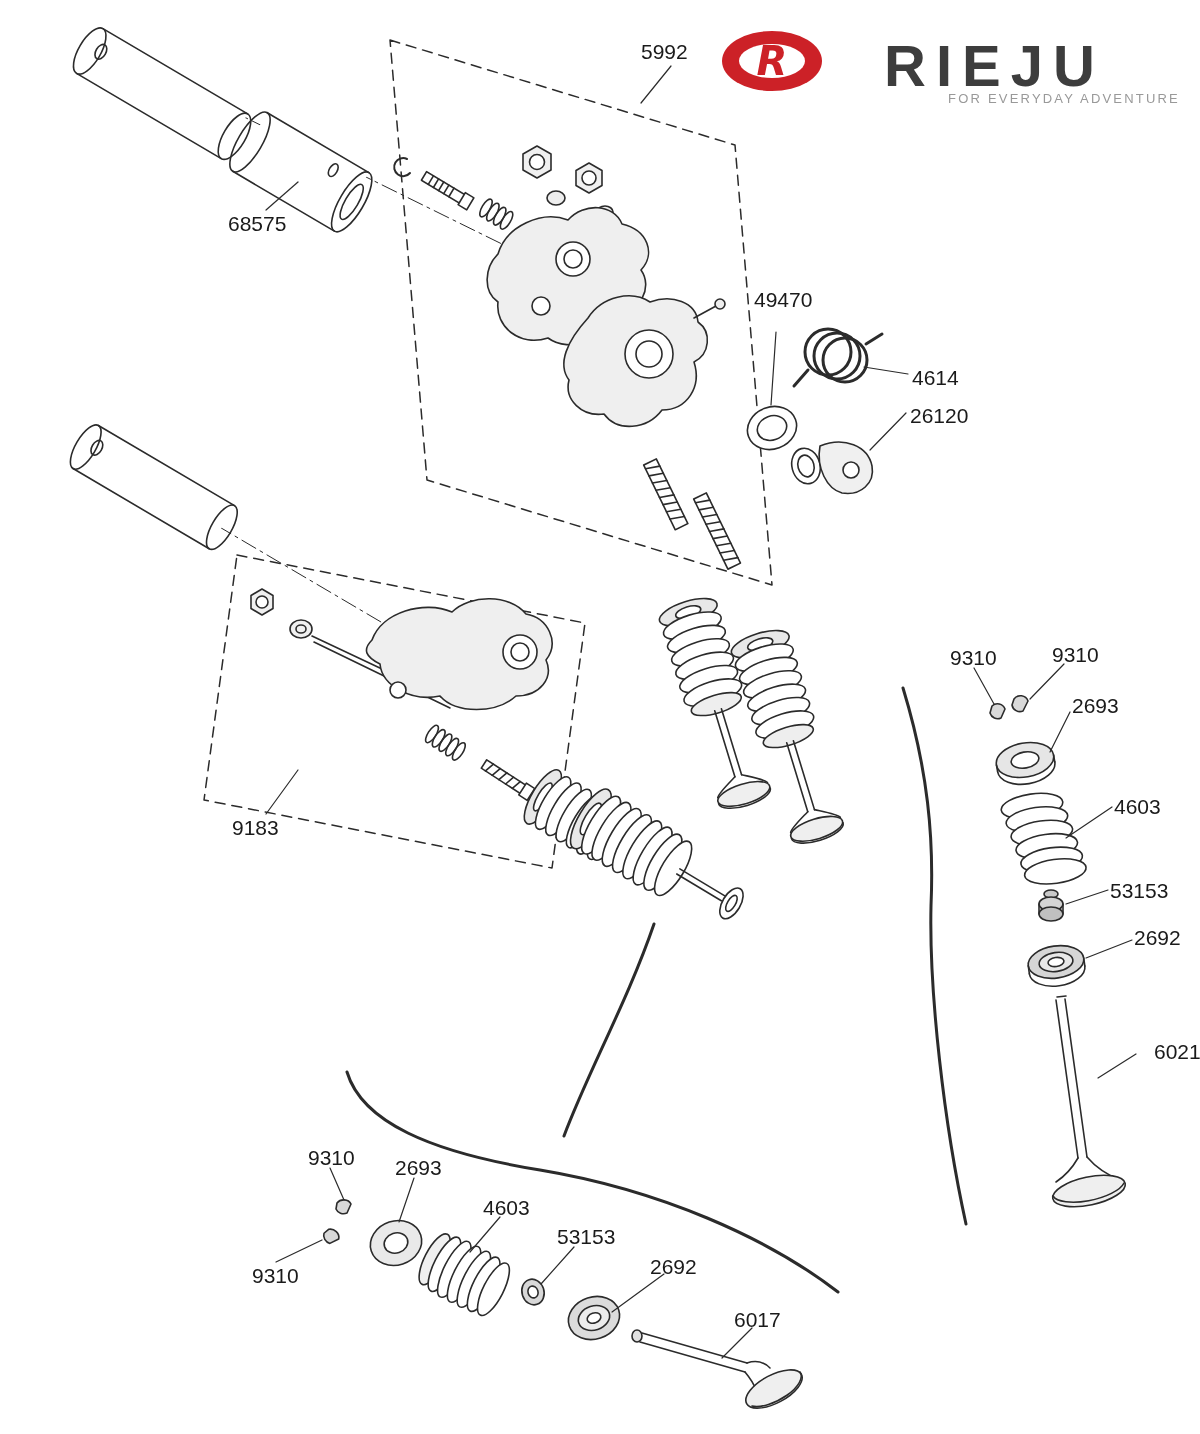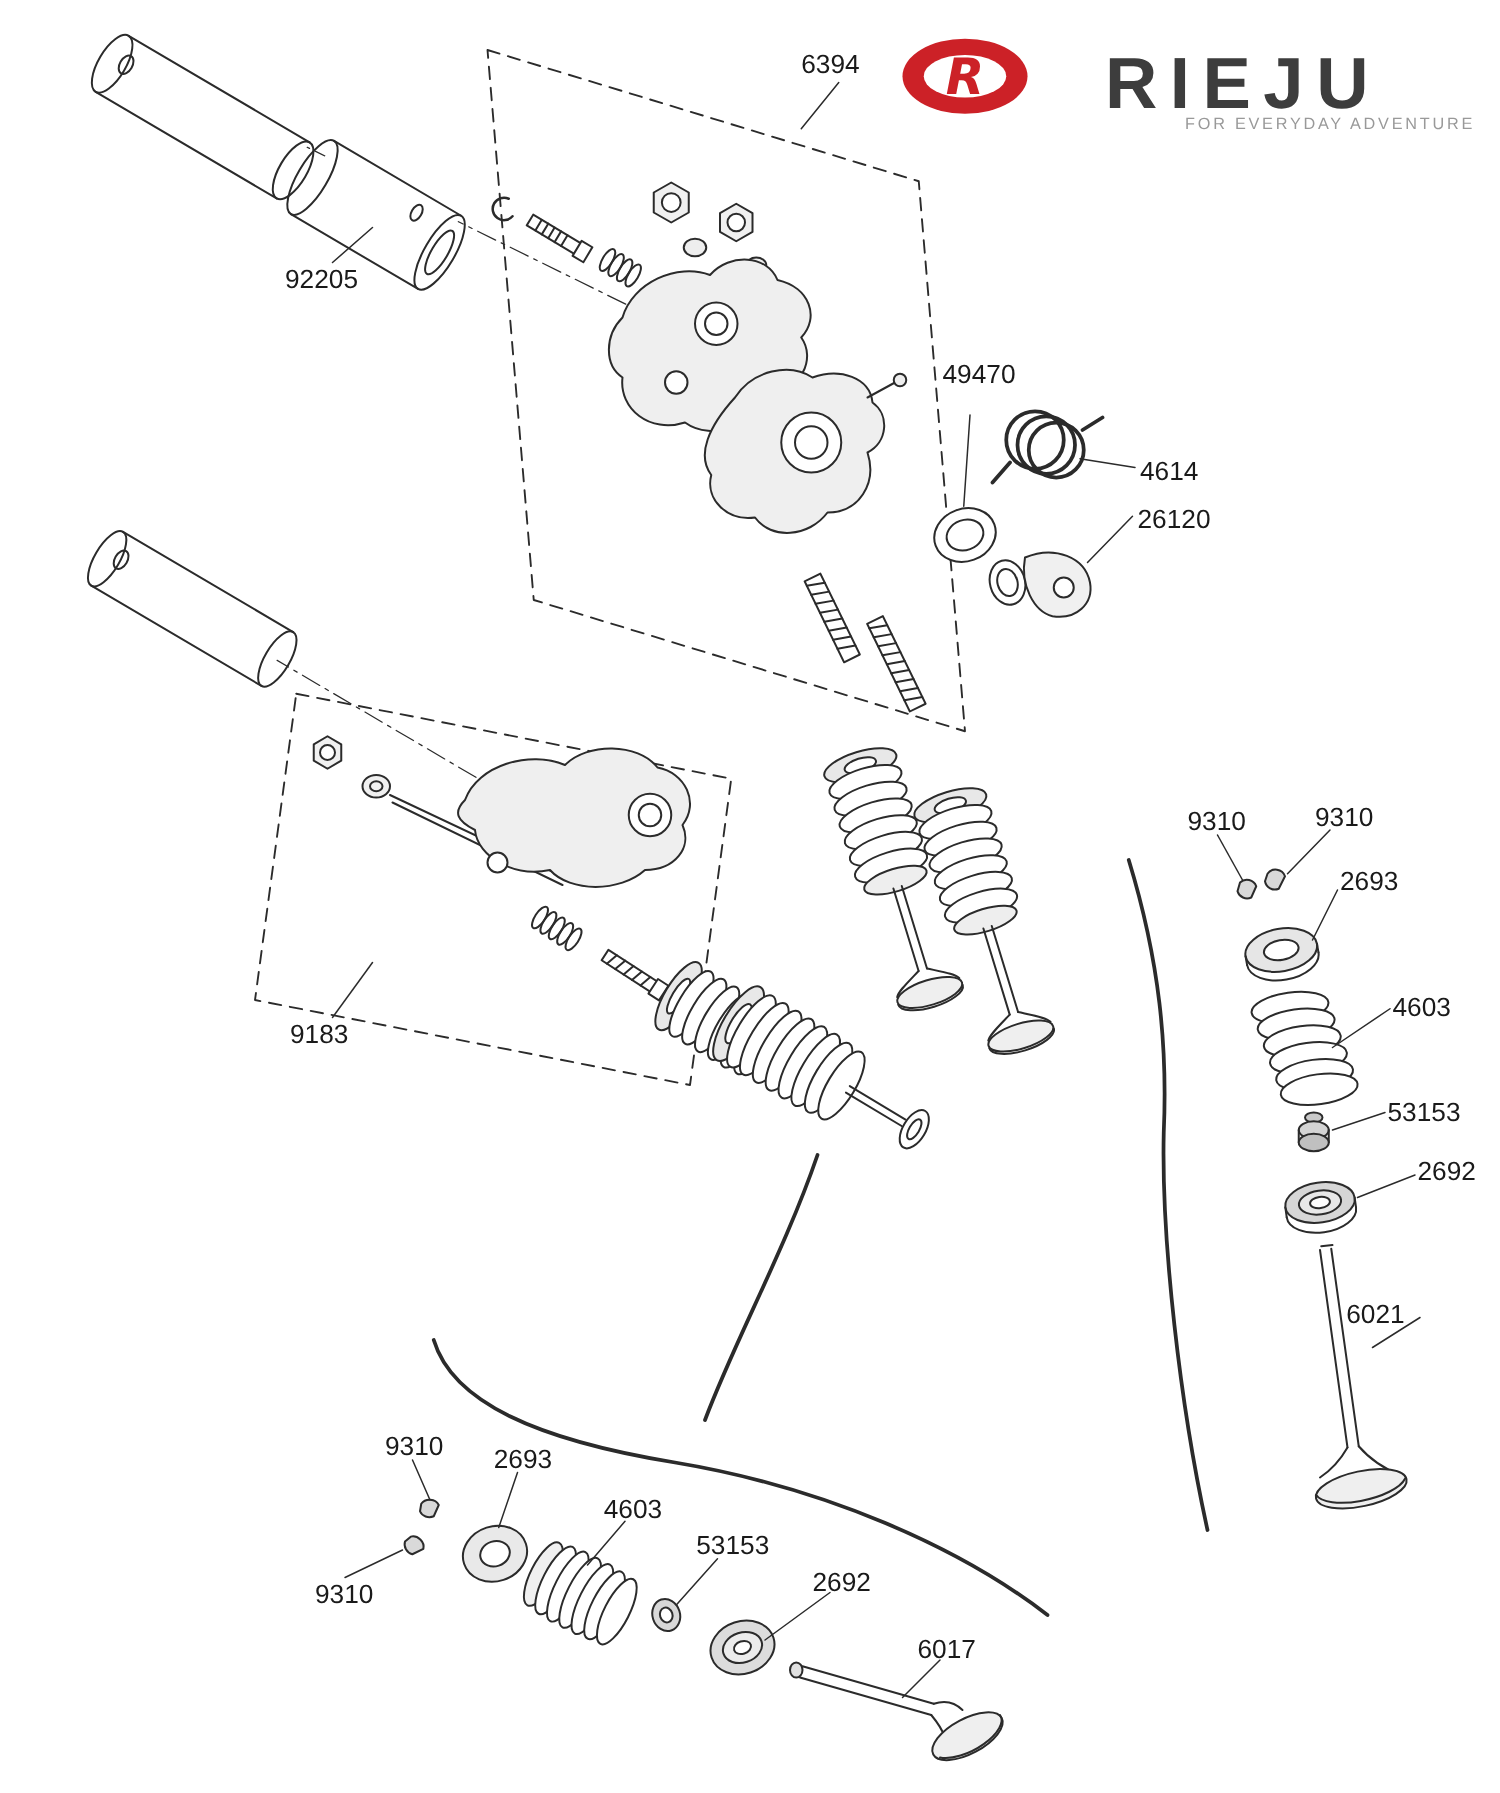--- a/index.html
+++ b/index.html
@@ -321,33 +321,33 @@
     <g stroke="none">
       <ellipse class="accent-fill" cx="772" cy="61" rx="50" ry="30"></ellipse>
       <ellipse cx="772" cy="61" rx="33" ry="17" fill="#ffffff"></ellipse>
       <text class="accent-fill logo-r" x="772" y="75" text-anchor="middle" font-size="40" font-weight="bold" font-style="italic">R</text>
       <text class="brandword" x="884" y="86" font-size="58" font-weight="bold" fill="#3d3d3d">RIEJU</text>
       <text class="tagword" x="1180" y="103" text-anchor="end" font-size="13" fill="#999999">FOR EVERYDAY ADVENTURE</text>
     </g>
   </g>
 </svg>
 
-<div class="plabel" style="left:641px;  top:40px;">6394</div>
-<div class="plabel" style="left:228px;  top:212px;">92205</div>
+<div class="plabel" style="left:641px;  top:40px;">5992</div>
+<div class="plabel" style="left:228px;  top:212px;">68575</div>
 <div class="plabel" style="left:754px;  top:288px;">49470</div>
 <div class="plabel" style="left:912px;  top:366px;text-align:center;">4614</div>
 <div class="plabel" style="left:910px;  top:404px;">26120</div>
 <div class="plabel" style="left:232px;  top:816px;text-align:right;">9183</div>
 <div class="plabel" style="left:950px;  top:646px;">9310</div>
 <div class="plabel" style="left:1052px; top:643px;">9310</div>
 <div class="plabel" style="left:1072px; top:694px;">2693</div>
 <div class="plabel" style="left:1114px; top:795px;">4603</div>
 <div class="plabel" style="left:1110px; top:879px;">53153</div>
 <div class="plabel" style="left:1134px; top:926px;">2692</div>
-<div class="plabel" style="left:1077px; top:1040px;">6021</div>
+<div class="plabel" style="left:1154px; top:1040px;">6021</div>
 <div class="plabel" style="left:308px;  top:1146px;">9310</div>
 <div class="plabel" style="left:395px;  top:1156px;">2693</div>
 <div class="plabel" style="left:483px;  top:1196px;">4603</div>
 <div class="plabel" style="left:557px;  top:1225px;">53153</div>
 <div class="plabel" style="left:650px;  top:1255px;">2692</div>
 <div class="plabel" style="left:252px;  top:1264px;">9310</div>
 <div class="plabel" style="left:734px;  top:1308px;">6017</div>
 
 </div>
 

